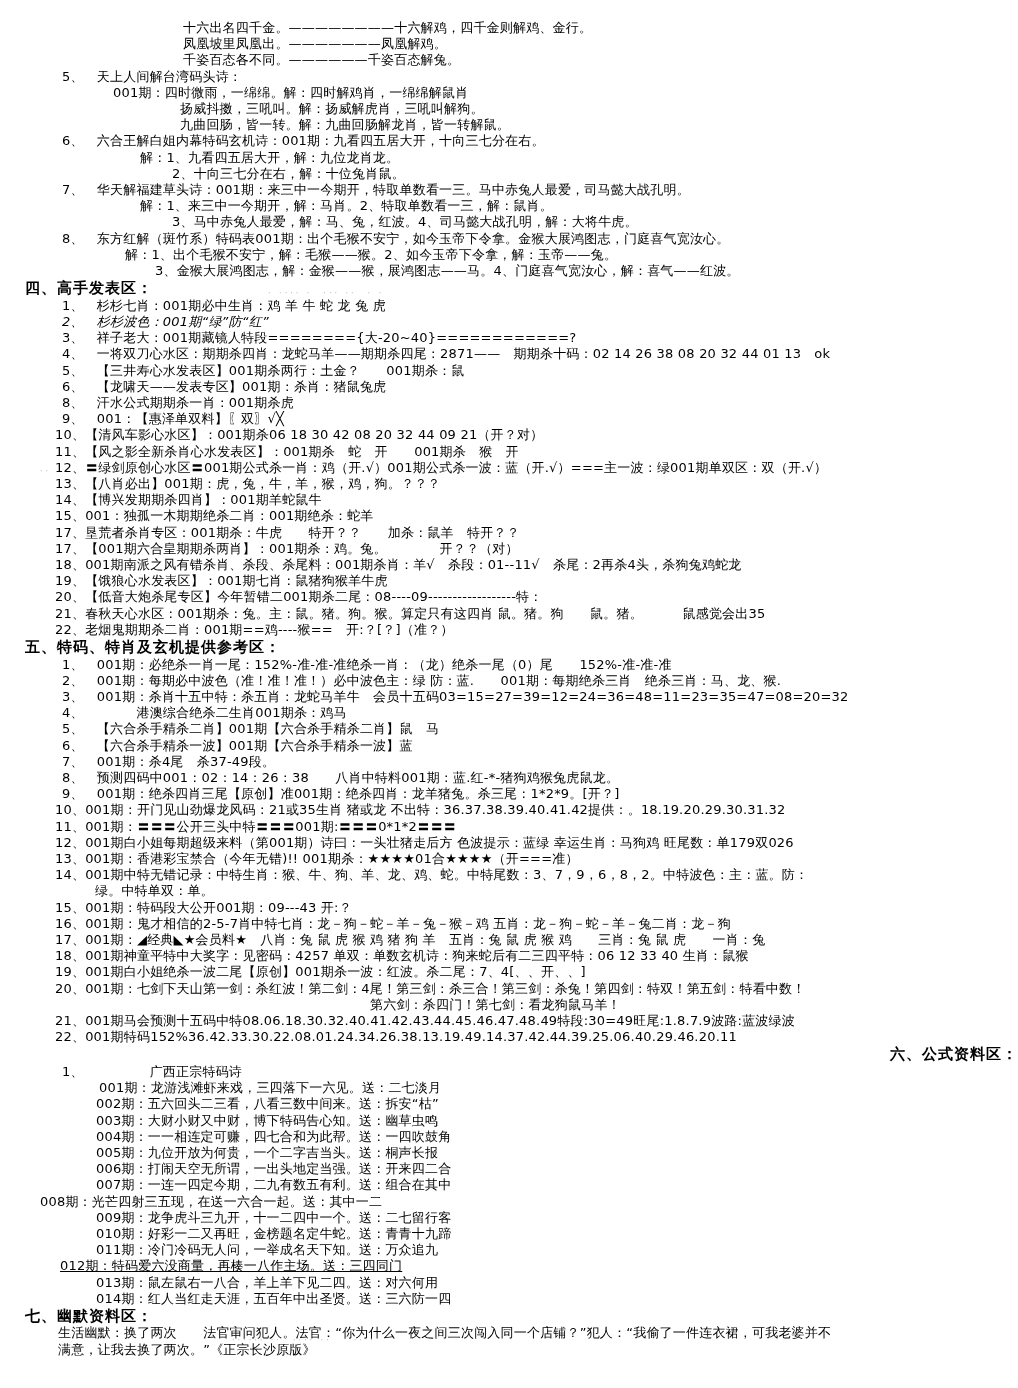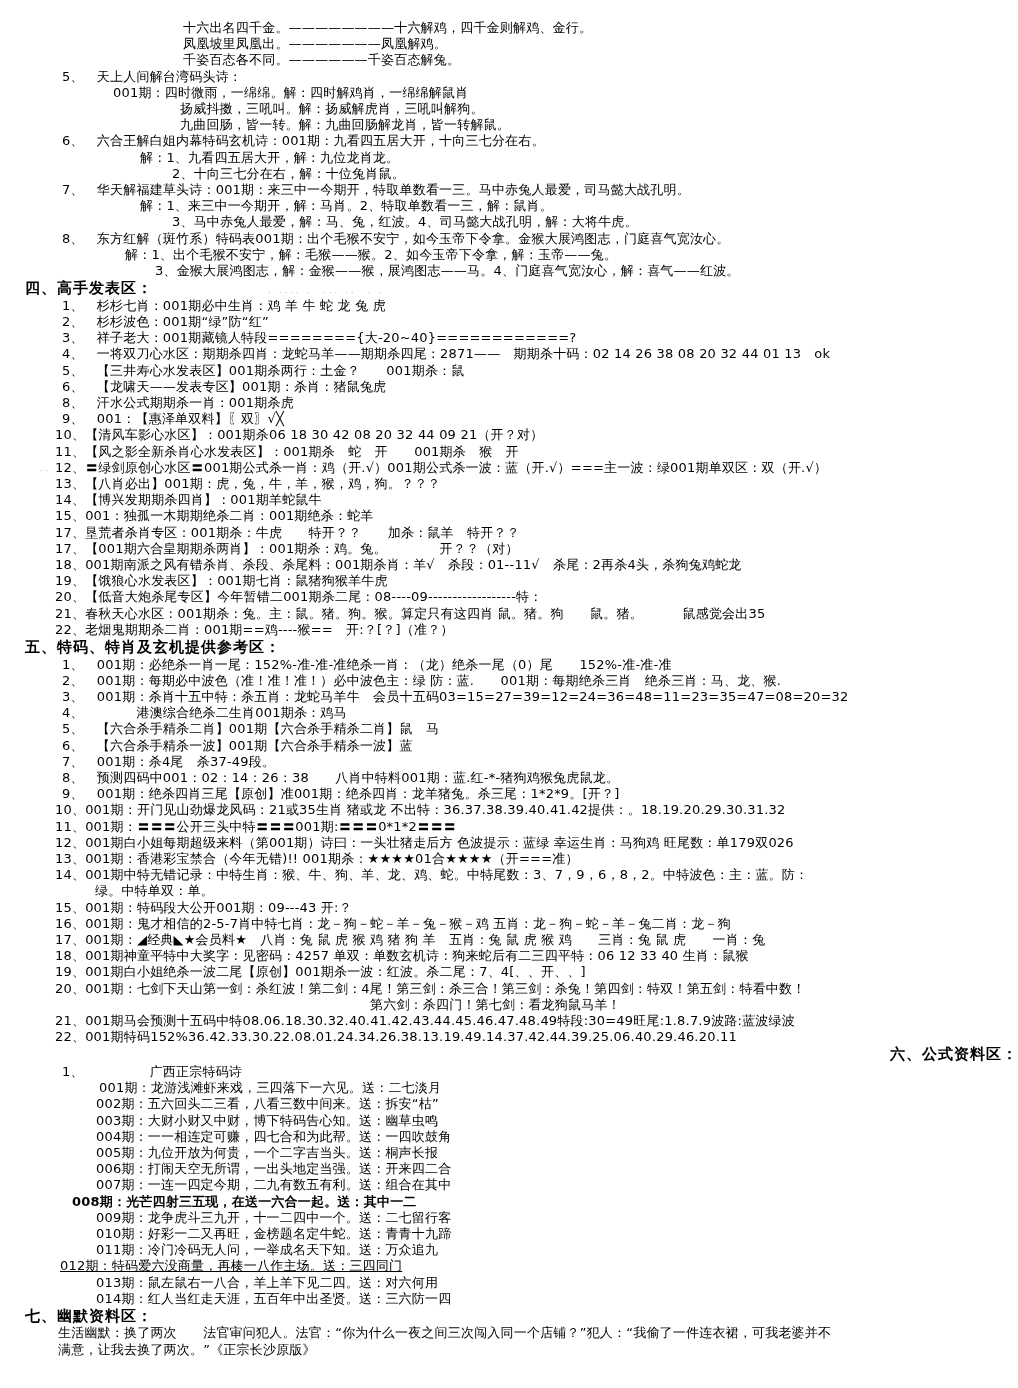--- a/index.html
+++ b/index.html
@@ -26,21 +26,21 @@
     <div class="ln" style="margin-left: 140px;">解：1、九看四五居大开，解：九位龙肖龙。</div>
     <div class="ln" style="margin-left: 172px;">2、十向三七分在右，解：十位兔肖鼠。</div>
     <div class="ln" style="margin-left: 62px;">7、　华天解福建草头诗：001期：来三中一今期开，特取单数看一三。马中赤兔人最爱，司马懿大战孔明。</div>
     <div class="ln" style="margin-left: 140px;">解：1、来三中一今期开，解：马肖。2、特取单数看一三，解：鼠肖。</div>
     <div class="ln" style="margin-left: 172px;">3、马中赤兔人最爱，解：马、兔，红波。4、司马懿大战孔明，解：大将牛虎。</div>
     <div class="ln" style="margin-left: 62px;">8、　东方红解（斑竹系）特码表001期：出个毛猴不安宁，如今玉帝下令拿。金猴大展鸿图志，门庭喜气宽汝心。</div>
     <div class="ln" style="margin-left: 125px;">解：1、出个毛猴不安宁，解：毛猴——猴。2、如今玉帝下令拿，解：玉帝——兔。</div>
     <div class="ln" style="margin-left: 155px;">3、金猴大展鸿图志，解：金猴——猴，展鸿图志——马。4、门庭喜气宽汝心，解：喜气——红波。</div>
     <div class="ln hd" style="margin-left: 25px;">四、高手发表区：</div>
     <div class="ln" style="margin-left: 62px;">1、　杉杉七肖：001期必中生肖：鸡 羊 牛 蛇 龙 兔 虎</div>
-    <div class="ln" style="margin-left: 62px;">2、　杉杉波色：001期“绿”防“红”</div>
+    <div class="ln" style="margin-left: 62px; font-style: italic;">2、　杉杉波色：001期“绿”防“红”</div>
     <div class="ln" style="margin-left: 62px;">3、　祥子老大：001期藏镜人特段========{大-20~40}============?</div>
     <div class="ln" style="margin-left: 62px;">4、　一将双刀心水区：期期杀四肖：龙蛇马羊——期期杀四尾：2871——　期期杀十码：02 14 26 38 08 20 32 44 01 13　ok</div>
     <div class="ln" style="margin-left: 62px;">5、　【三井寿心水发表区】001期杀两行：土金？　　001期杀：鼠</div>
     <div class="ln" style="margin-left: 62px;">6、　【龙啸天——发表专区】001期：杀肖：猪鼠兔虎</div>
     <div class="ln" style="margin-left: 62px;">8、　汗水公式期期杀一肖：001期杀虎</div>
     <div class="ln" style="margin-left: 62px;">9、　001：【惠泽单双料】〖双〗√╳</div>
     <div class="ln" style="margin-left: 55px;">10、【清风车影心水区】：001期杀06 18 30 42 08 20 32 44 09 21（开？对）</div>
     <div class="ln" style="margin-left: 55px;">11、【风之影全新杀肖心水发表区】：001期杀　蛇　开　　001期杀　猴　开</div>
     <div class="ln" style="margin-left: 55px;">12、〓绿剑原创心水区〓001期公式杀一肖：鸡（开.√）001期公式杀一波：蓝（开.√）===主一波：绿001期单双区：双（开.√）</div>
     <div class="ln" style="margin-left: 55px;">13、【八肖必出】001期：虎，兔，牛，羊，猴，鸡，狗。？？？</div>
@@ -80,21 +80,21 @@
     <div class="ln" style="margin-left: 55px;">22、001期特码152%36.42.33.30.22.08.01.24.34.26.38.13.19.49.14.37.42.44.39.25.06.40.29.46.20.11</div>
     <div class="ln hd" style="margin-left: 25px; text-align: right;">六、公式资料区：</div>
     <div class="ln" style="margin-left: 62px;">1、　　　　　广西正宗特码诗</div>
     <div class="ln" style="margin-left: 99px;">001期：龙游浅滩虾来戏，三四落下一六见。送：二七淡月</div>
     <div class="ln" style="margin-left: 96px;">002期：五六回头二三看，八看三数中间来。送：拆安“枯”</div>
     <div class="ln" style="margin-left: 96px;">003期：大财小财又中财，博下特码告心知。送：幽草虫鸣</div>
     <div class="ln" style="margin-left: 96px;">004期：一一相连定可赚，四七合和为此帮。送：一四吹鼓角</div>
     <div class="ln" style="margin-left: 96px;">005期：九位开放为何贵，一个二字吉当头。送：桐声长报</div>
     <div class="ln" style="margin-left: 96px;">006期：打闹天空无所谓，一出头地定当强。送：开来四二合</div>
     <div class="ln" style="margin-left: 96px;">007期：一连一四定今期，二九有数五有利。送：组合在其中</div>
-    <div class="ln" style="margin-left: 72px; font-weight: bold;">008期：光芒四射三五现，在送一六合一起。送：其中一二</div>
+    <div class="ln" style="margin-left: 40px;">008期：光芒四射三五现，在送一六合一起。送：其中一二</div>
     <div class="ln" style="margin-left: 96px;">009期：龙争虎斗三九开，十一二四中一个。送：二七留行客</div>
     <div class="ln" style="margin-left: 96px;">010期：好彩一二又再旺，金榜题名定牛蛇。送：青青十九蹄</div>
     <div class="ln" style="margin-left: 96px;">011期：冷门冷码无人问，一举成名天下知。送：万众追九</div>
     <div class="ln" style="margin-left: 60px; text-decoration: underline;">012期：特码爱六没商量，再楱一八作主场。送：三四同门</div>
     <div class="ln" style="margin-left: 96px;">013期：鼠左鼠右一八合，羊上羊下见二四。送：对六何用</div>
     <div class="ln" style="margin-left: 96px;">014期：红人当红走天涯，五百年中出圣贤。送：三六防一四</div>
     <div class="ln hd" style="margin-left: 25px;">七、幽默资料区：</div>
     <div class="ln" style="margin-left: 58px;">生活幽默：换了两次　　法官审问犯人。法官：“你为什么一夜之间三次闯入同一个店铺？”犯人：“我偷了一件连衣裙，可我老婆并不</div>
     <div class="ln" style="margin-left: 58px;">满意，让我去换了两次。”《正宗长沙原版》</div>
     <div class="art" style="left: 268px; top: 286px;">· ···· ·　··· ··　· ·</div>

